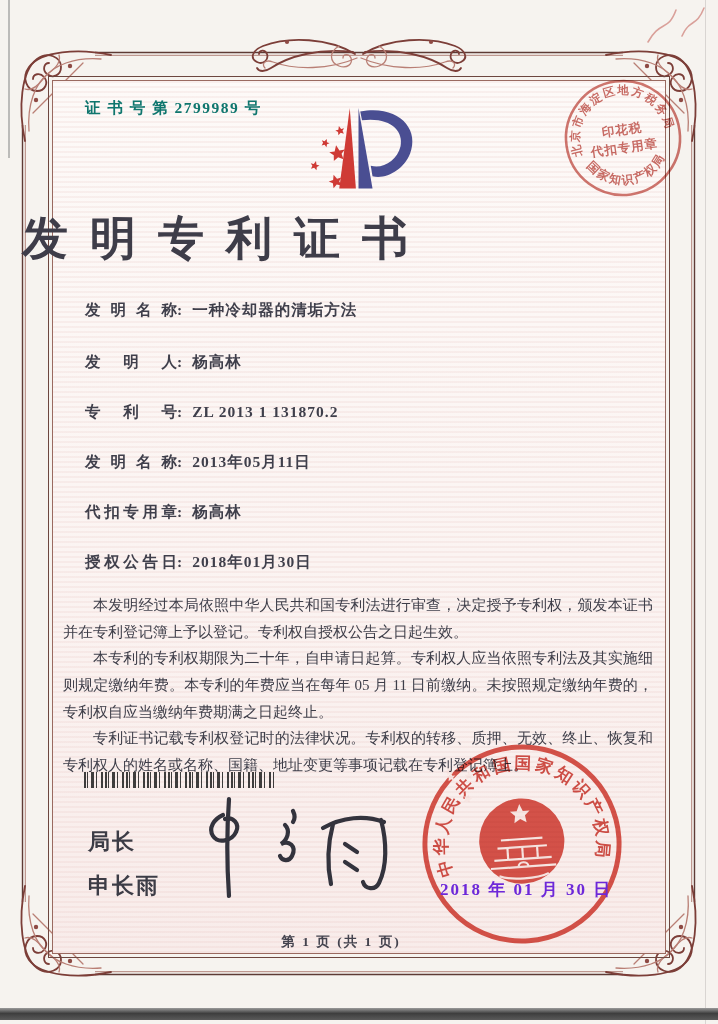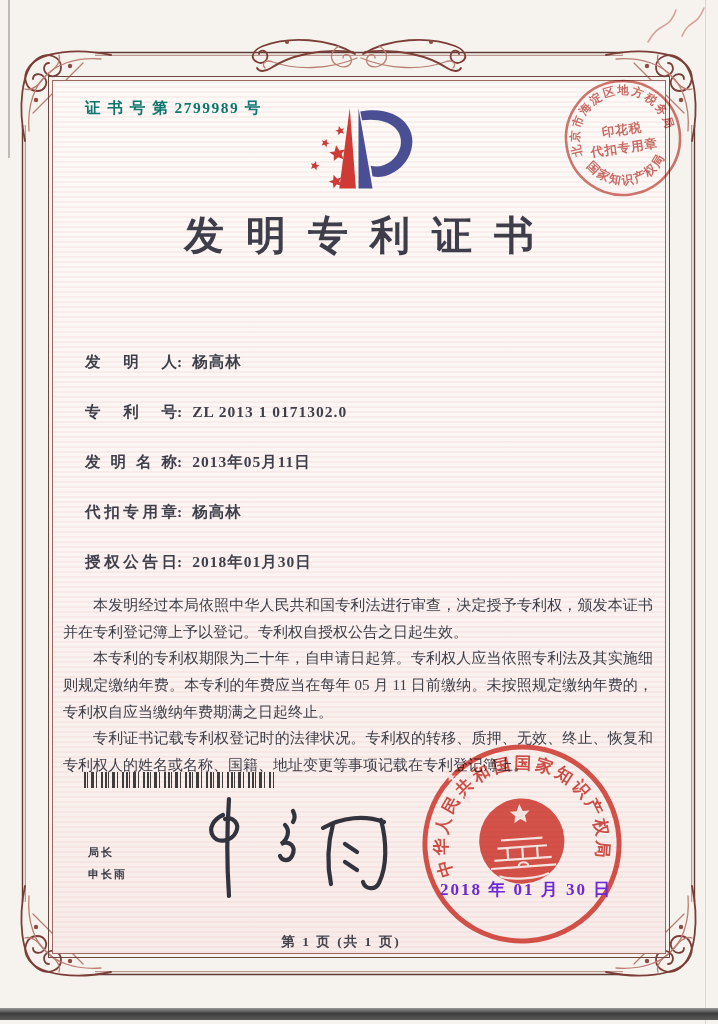--- a/index.html
+++ b/index.html
@@ -21,42 +21,42 @@
   .ornaments{position:absolute;left:0;top:0;pointer-events:none;}
   .o1{fill:none;stroke:#7c3e38;stroke-width:1.8;stroke-linecap:round;}
   .o2{fill:none;stroke:#b97f75;stroke-width:1.3;stroke-linecap:round;}
   .o3{fill:#8e4a44;}
   .ld{stroke:#5e3b35;stroke-width:1.4;fill:none;}
   .ll{stroke:#b2837a;stroke-width:1;fill:none;}
 
   .cert-no{position:absolute;left:85px;top:98px;font-size:15.5px;color:#0f766e;
     letter-spacing:1.5px;font-weight:600;}
   .logo{position:absolute;left:292px;top:96px;}
-  .title{position:absolute;top:208px;left:0;width:718px;text-align:center;
-    font-size:40px;font-weight:bold;color:#3e3d49;letter-spacing:22px;padding-left:22px;box-sizing:border-box;}
+  .title{position:absolute;top:208px;left:0;width:718px;
+    font-size:46px;font-weight:bold;color:#3e3d49;letter-spacing:22px;padding-left:22px;box-sizing:border-box;}
 
   .field{position:absolute;left:85px;font-size:15.5px;color:#3f3f4b;white-space:nowrap;}
   .f-label{display:inline-block;width:92px;text-align:justify;text-align-last:justify;font-weight:600;}
   .f-sep{font-weight:600;}
   .f-value{margin-left:10px;letter-spacing:1px;font-weight:600;}
 
   .body-text{position:absolute;left:63px;top:592px;width:590px;font-size:15px;
     color:#3e3e49;text-align:justify;line-height:1.78;font-weight:500;}
   .body-text p{margin:0;text-indent:2em;}
 
   .barcode{position:absolute;left:84px;top:772px;width:190px;height:16px;
     background:repeating-linear-gradient(90deg,
       #1e1e1e 0 2px,transparent 2px 3px,
       #1e1e1e 3px 4px,transparent 4px 7px,
       #1e1e1e 7px 10px,transparent 10px 12px,
       #1e1e1e 12px 13px,transparent 13px 17px,
       #1e1e1e 17px 19px,transparent 19px 21px);
     opacity:.85;}
 
-  .sig-block{position:absolute;left:88px;top:841px;font-size:11px;color:#3c3c46;
+  .sig-block{position:absolute;left:88px;top:820px;font-size:22px;color:#3c3c46;
     line-height:2.0;font-weight:600;letter-spacing:2px;}
   .signature{position:absolute;left:185px;top:795px;}
 
   .seal{position:absolute;left:418px;top:740px;mix-blend-mode:multiply;opacity:.9;}
   .seal-ring-text{font-size:17px;font-weight:bold;letter-spacing:3.5px;fill:#ce4037;}
   .seal-date{position:absolute;left:440px;top:878px;font-size:17px;font-weight:bold;
     color:#6d28d9;letter-spacing:2px;z-index:5;}
 
   .stamp{position:absolute;left:553px;top:68px;mix-blend-mode:multiply;opacity:.8;}
   .stamp-ring-top{font-size:11.5px;letter-spacing:2px;fill:#bd4a42;font-weight:600;}
@@ -145,25 +145,28 @@
       <path id="stBot" d="M 30.2 93 A 46 46 0 0 0 109.8 93" fill="none"></path>
       <text class="stamp-ring-top"><textPath href="#stTop">北京市海淀区地方税务局</textPath></text>
       <text class="stamp-ring-bottom"><textPath href="#stBot">国家知识产权局</textPath></text>
       <text class="stamp-center" x="70" y="66" text-anchor="middle">印花税</text>
       <text class="stamp-center" x="70" y="84" text-anchor="middle">代扣专用章</text>
     </g>
   </svg>
 
   <div class="title">发明专利证书</div>
 
+  <div class="field" style="top:300px">
+    <span class="f-label">发明名称</span><span class="f-sep">:</span><span class="f-value">一种冷却器的清垢方法</span>
+  </div>
   <div class="field" style="top:352px">
     <span class="f-label">发明人</span><span class="f-sep">:</span><span class="f-value">杨高林</span>
   </div>
   <div class="field" style="top:402px">
-    <span class="f-label">专利号</span><span class="f-sep">:</span><span class="f-value">ZL 2013 1 0171302.0</span>
+    <span class="f-label">专利号</span><span class="f-sep">:</span><span class="f-value">ZL 2013 1 131870.2</span>
   </div>
   <div class="field" style="top:452px">
     <span class="f-label">发明名称</span><span class="f-sep">:</span><span class="f-value">2013年05月11日</span>
   </div>
   <div class="field" style="top:502px">
     <span class="f-label">代扣专用章</span><span class="f-sep">:</span><span class="f-value">杨高林</span>
   </div>
   <div class="field" style="top:552px">
     <span class="f-label">授权公告日</span><span class="f-sep">:</span><span class="f-value">2018年01月30日</span>
   </div>

